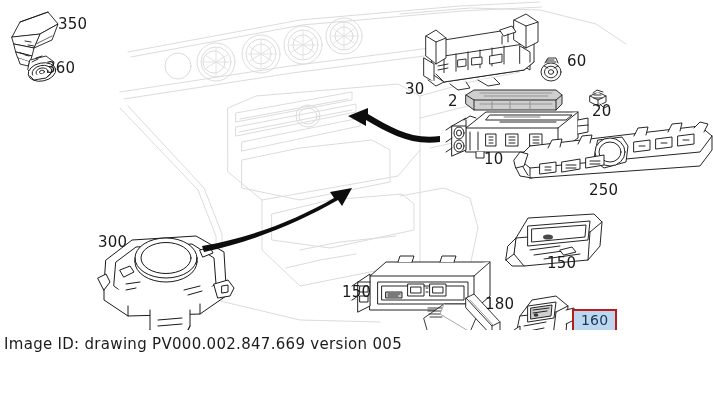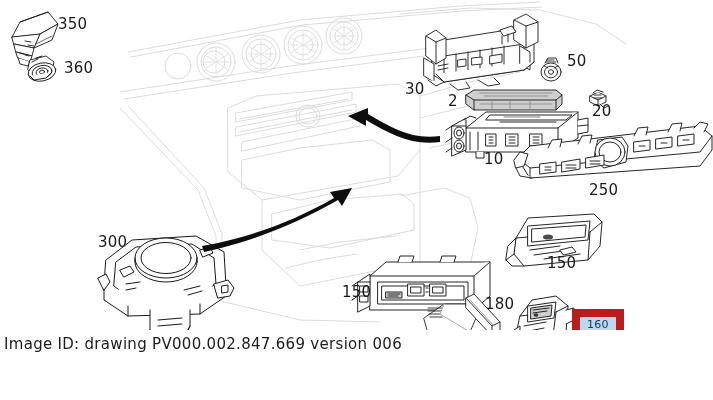--- a/index.html
+++ b/index.html
@@ -33,24 +33,24 @@
   .callout {
     position: absolute;
     font-family: "DejaVu Sans", sans-serif;
     font-size: 15px;
     color: #1a1a1a;
     white-space: nowrap;
     line-height: 1;
     letter-spacing: 0.2px;
   }
   .callout.highlight {
-    font-size: 11px;
+    font-size: 14px;
     color: #17365d;
     background: #bdd7ee;
-    border: 8px solid #b91c1c;
+    border: 2px solid #b91c1c;
     padding: 2px 7px 3px 7px;
     line-height: 1.05;
   }
   
   #caption-bar {
     position: absolute;
     left: 0;
     bottom: 0;
     width: 713px;
     height: 26px;
@@ -402,31 +402,31 @@
 
       <path d="M440 136 C412 140 392 128 368 114 L368 108 L348 116 L366 126 L366 120
                C390 134 412 146 440 142 Z"></path>
 
       <path d="M204 252 C252 242 300 222 338 200 L342 206 L352 188 L330 192 L334 198
                C296 220 250 238 202 246 Z"></path>
     </g>
   </svg>
 
   <div class="callout" style="left:58px; top:17px;">350</div>
-  <div class="callout" style="left:64px; top:61px;">360</div>
+  <div class="callout" style="left:46px; top:61px;">360</div>
   <div class="callout" style="left:405px; top:82px;">30</div>
-  <div class="callout" style="left:567px; top:54px;">50</div>
+  <div class="callout" style="left:567px; top:54px;">60</div>
   <div class="callout" style="left:448px; top:94px;">2</div>
   <div class="callout" style="left:592px; top:104px;">20</div>
   <div class="callout" style="left:478px; top:152px;margin-left:6px;">10</div>
   <div class="callout" style="left:589px; top:183px;text-align:center;">250</div>
   <div class="callout" style="left:98px; top:235px;">300</div>
   <div class="callout" style="left:547px; top:256px;">150</div>
   <div class="callout" style="left:342px; top:285px;">150</div>
   <div class="callout" style="left:485px; top:297px;">180</div>
   <div class="callout" style="left:441px; top:341px;margin-left:44px;">200</div>
   <div class="callout highlight" style="left:572px; top:309px;">160</div>
 
   <div id="caption-bar">
-    <div id="caption-text">Image ID: drawing  PV000.002.847.669  version  006</div>
+    <div id="caption-text">Image ID: drawing  PV000.002.847.669  version  005</div>
   </div>
 
 </div>
 
 </body></html>

